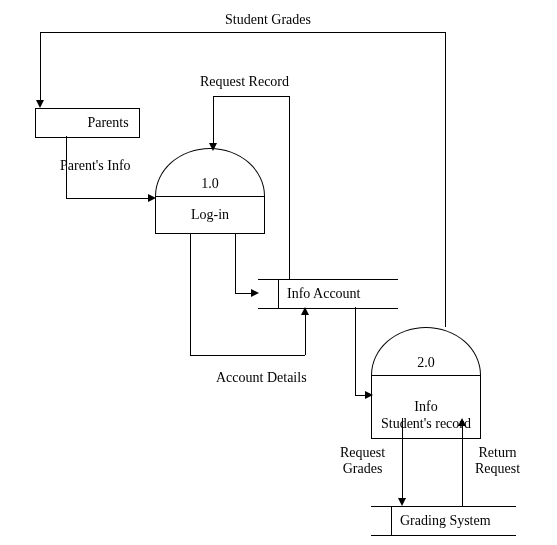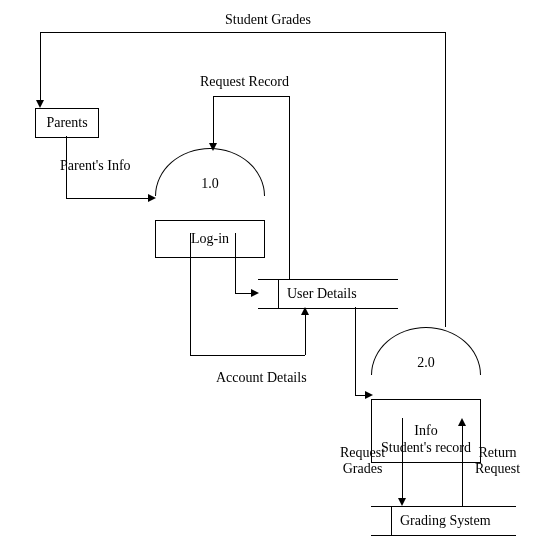--- a/index.html
+++ b/index.html
@@ -46,21 +46,20 @@
     justify-content: center;
     padding-bottom: 4px;
   }
   .process .body {
     width: 100%;
     border: 1px solid #000;
     border-top: 1px solid #000;
     box-sizing: border-box;
     text-align: center;
     padding: 10px 4px;
-    margin-top: 24px;
   }
   .process.p2 .body { padding: 6px 4px; line-height: 1.2; }
   .datastore {
     position: absolute;
     height: 28px;
     border-top: 1px solid #000;
     border-bottom: 1px solid #000;
     display: flex;
   }
   .datastore .idcell {
@@ -82,21 +81,21 @@
   .ah-down  { border-left:4px solid transparent; border-right:4px solid transparent; border-top:8px solid #000; }
   .ah-up    { border-left:4px solid transparent; border-right:4px solid transparent; border-bottom:8px solid #000; }
   .hline { position:absolute; height:1px; background:#000; }
   .vline { position:absolute; width:1px; background:#000; }
 </style>
 </head>
 <body>
 
 <div class="canvas">
 
-  <div class="entity-box" style="left:35px; top:108px; width:62px; height:28px;">
+  <div class="entity-box" style="left:35px; top:108px; width:62px; height:28px;padding-left:41px;">
     <span>Parents</span>
   </div>
 
   <div class="process" style="left:155px; top:148px;">
     <div class="dome">
       <span>1.0</span>
     </div>
     <div class="body">
       <span>Log-in</span>
     </div>
@@ -108,21 +107,21 @@
     </div>
     <div class="body" style="white-space:pre-line;">
       <span>Info
 Student's record</span>
     </div>
   </div>
 
   <div class="datastore" style="left:258px; top:279px; width:140px;">
     <div class="idcell"></div>
     <div class="namecell">
-      <span>User Details</span>
+      <span>Info Account</span>
     </div>
   </div>
 
   <div class="datastore" style="left:371px; top:506px; width:145px;">
     <div class="idcell"></div>
     <div class="namecell">
       <span>Grading System</span>
     </div>
   </div>
 

